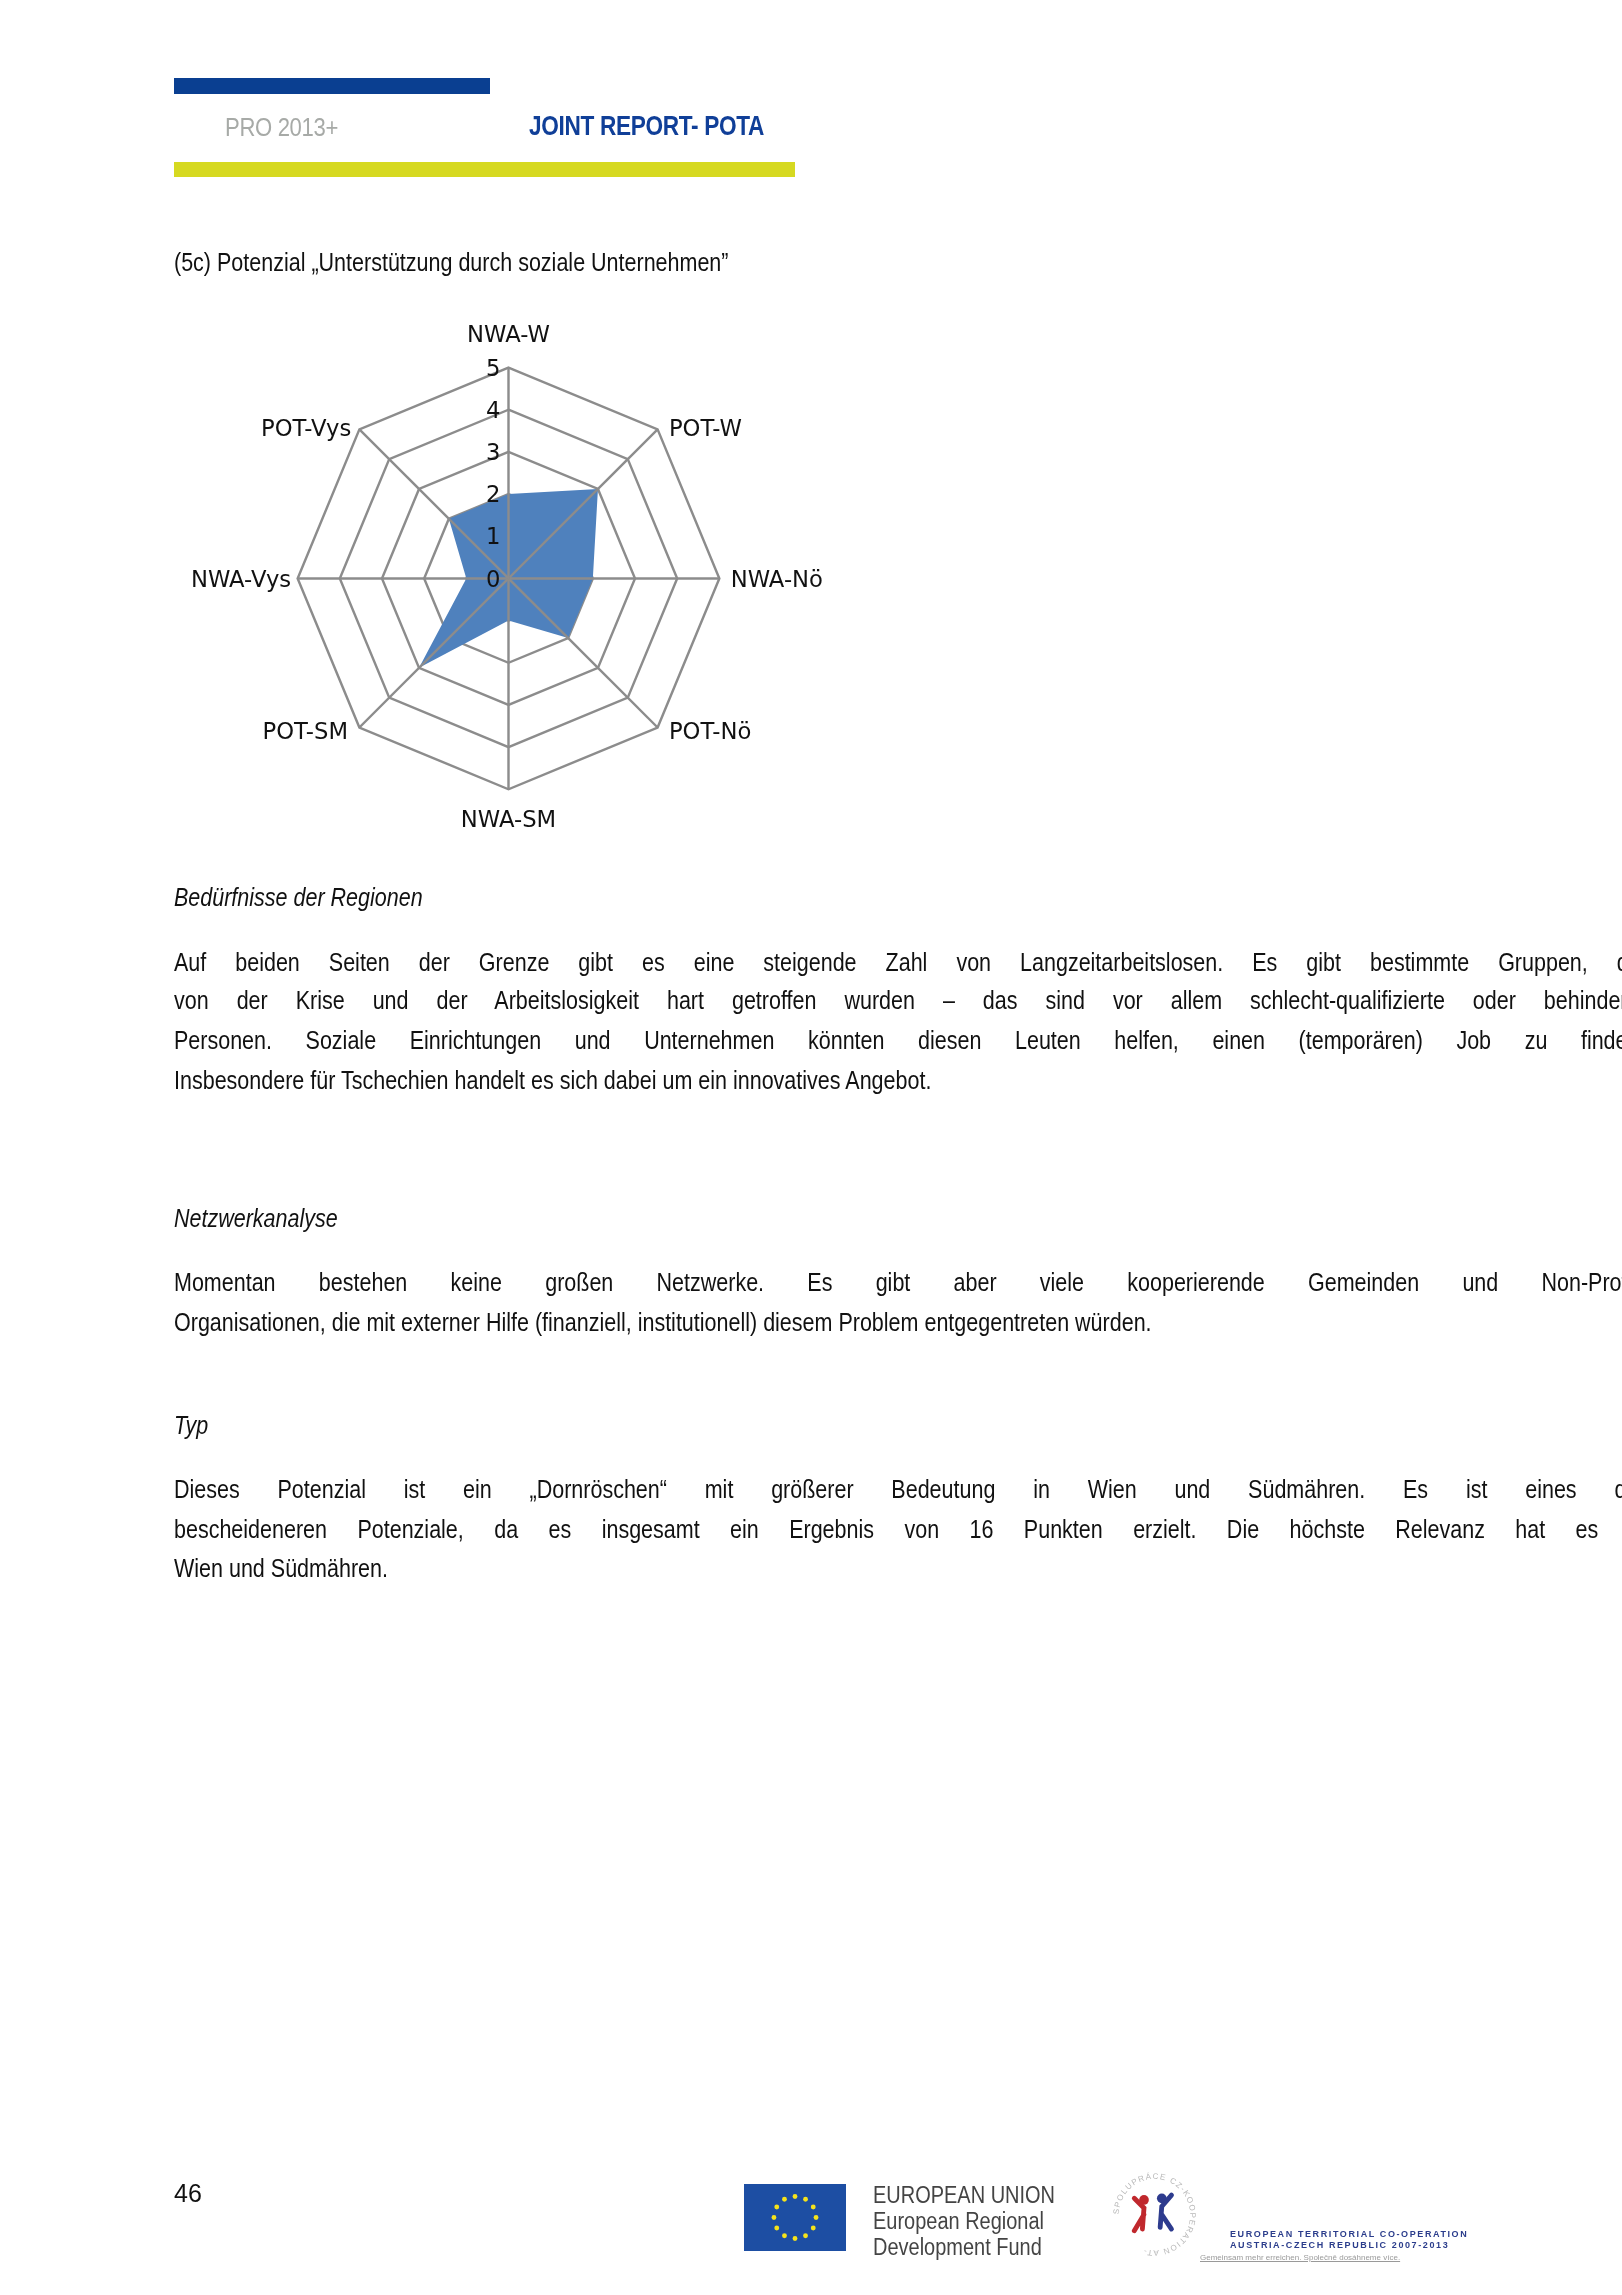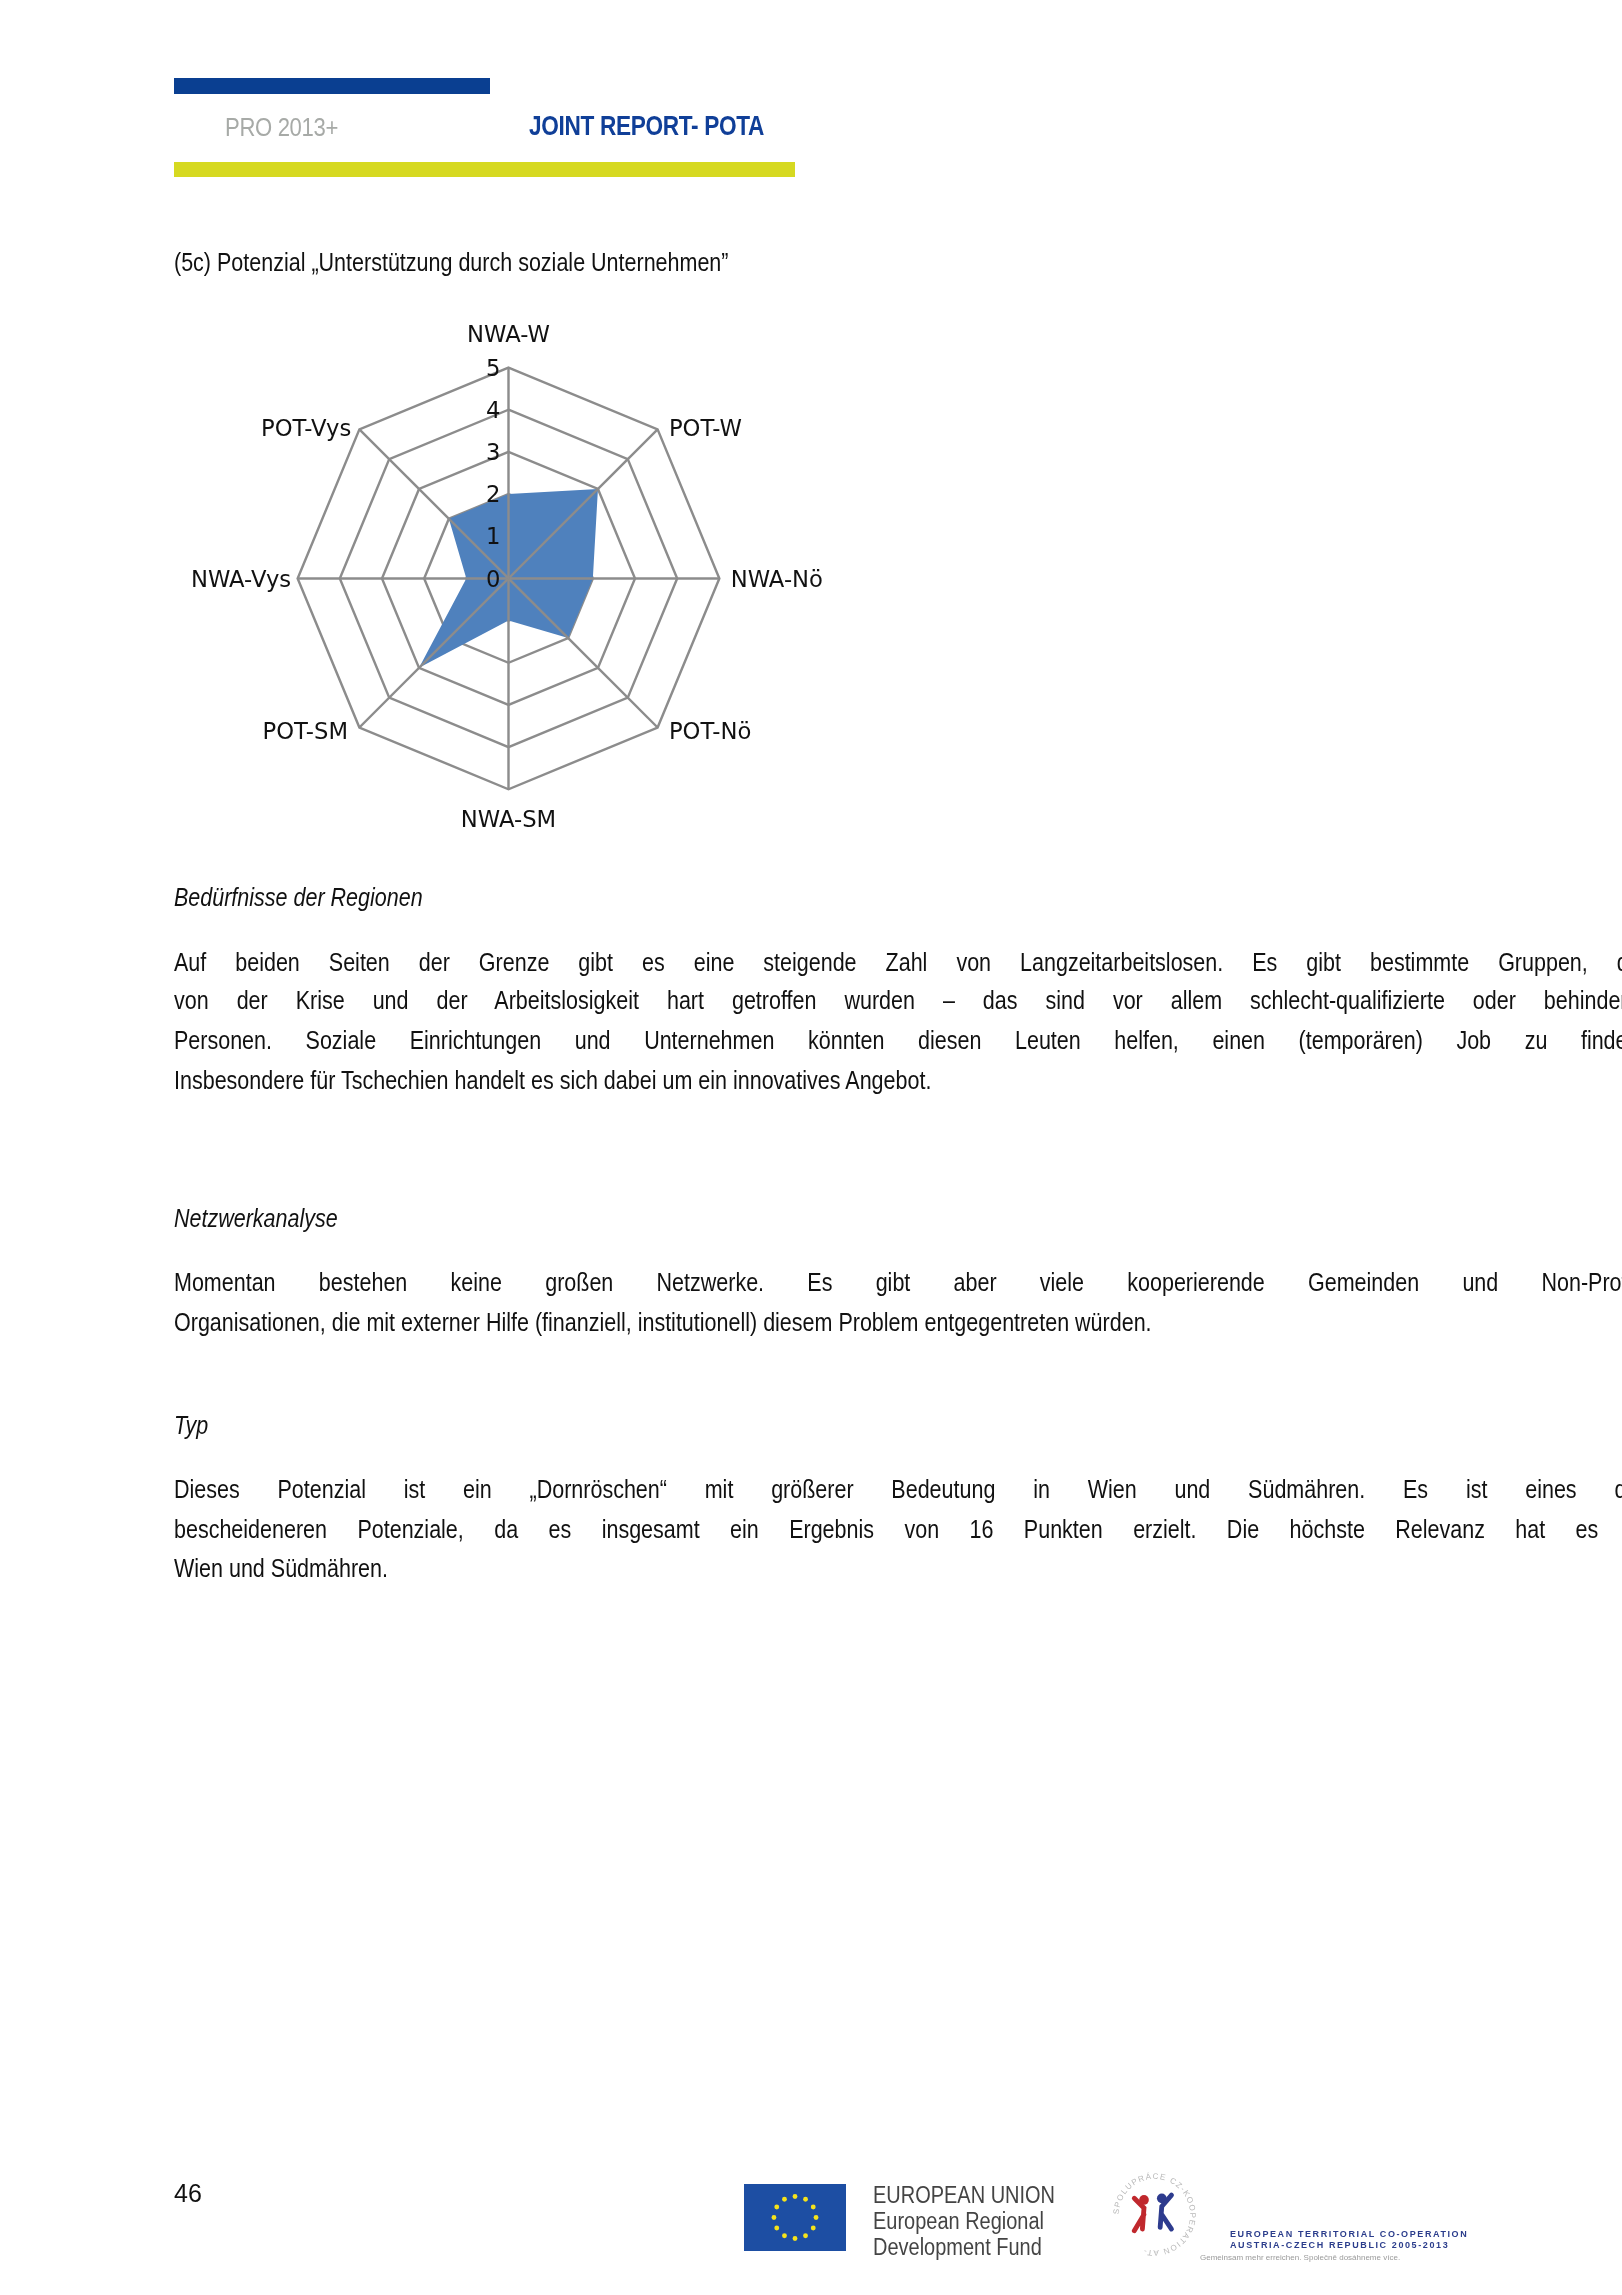--- a/index.html
+++ b/index.html
@@ -122,15 +122,15 @@
     </defs>
   <text font-size="10" fill="#b8b8b8" font-family="Liberation Sans, sans-serif" letter-spacing="1.5">
     <textPath href="#ring" id="ring-text">SPOLUPRÁCE CZ-KOOPERATION AT-</textPath>
   </text>
   <circle cx="42" cy="42" r="6" fill="#c0282d"></circle>
   <path d="M30,40 L42,52 L40,78 M42,60 L30,80" stroke="#c0282d" stroke-width="6" fill="none" stroke-linecap="round"></path>
   <circle cx="64" cy="40" r="6" fill="#2d3b8e"></circle>
   <path d="M76,36 L64,50 L62,76 M64,60 L76,78" stroke="#2d3b8e" stroke-width="6" fill="none" stroke-linecap="round"></path>
 </svg>
 <div class="abs etc-small" style="top:2229px;">EUROPEAN TERRITORIAL CO-OPERATION</div>
-<div class="abs etc-small" style="top:2240px;">AUSTRIA-CZECH REPUBLIC 2005-2013</div>
-<div class="abs etc-tag" style="top:2253px;">Gemeinsam mehr erreichen. Společně dosáhneme více.</div>
+<div class="abs etc-small" style="top:2240px;">AUSTRIA-CZECH REPUBLIC 2007-2013</div>
+<div class="abs etc-tag" style="top:2253px;text-decoration:underline;">Gemeinsam mehr erreichen. Společně dosáhneme více.</div>
 
 
 </body></html>

